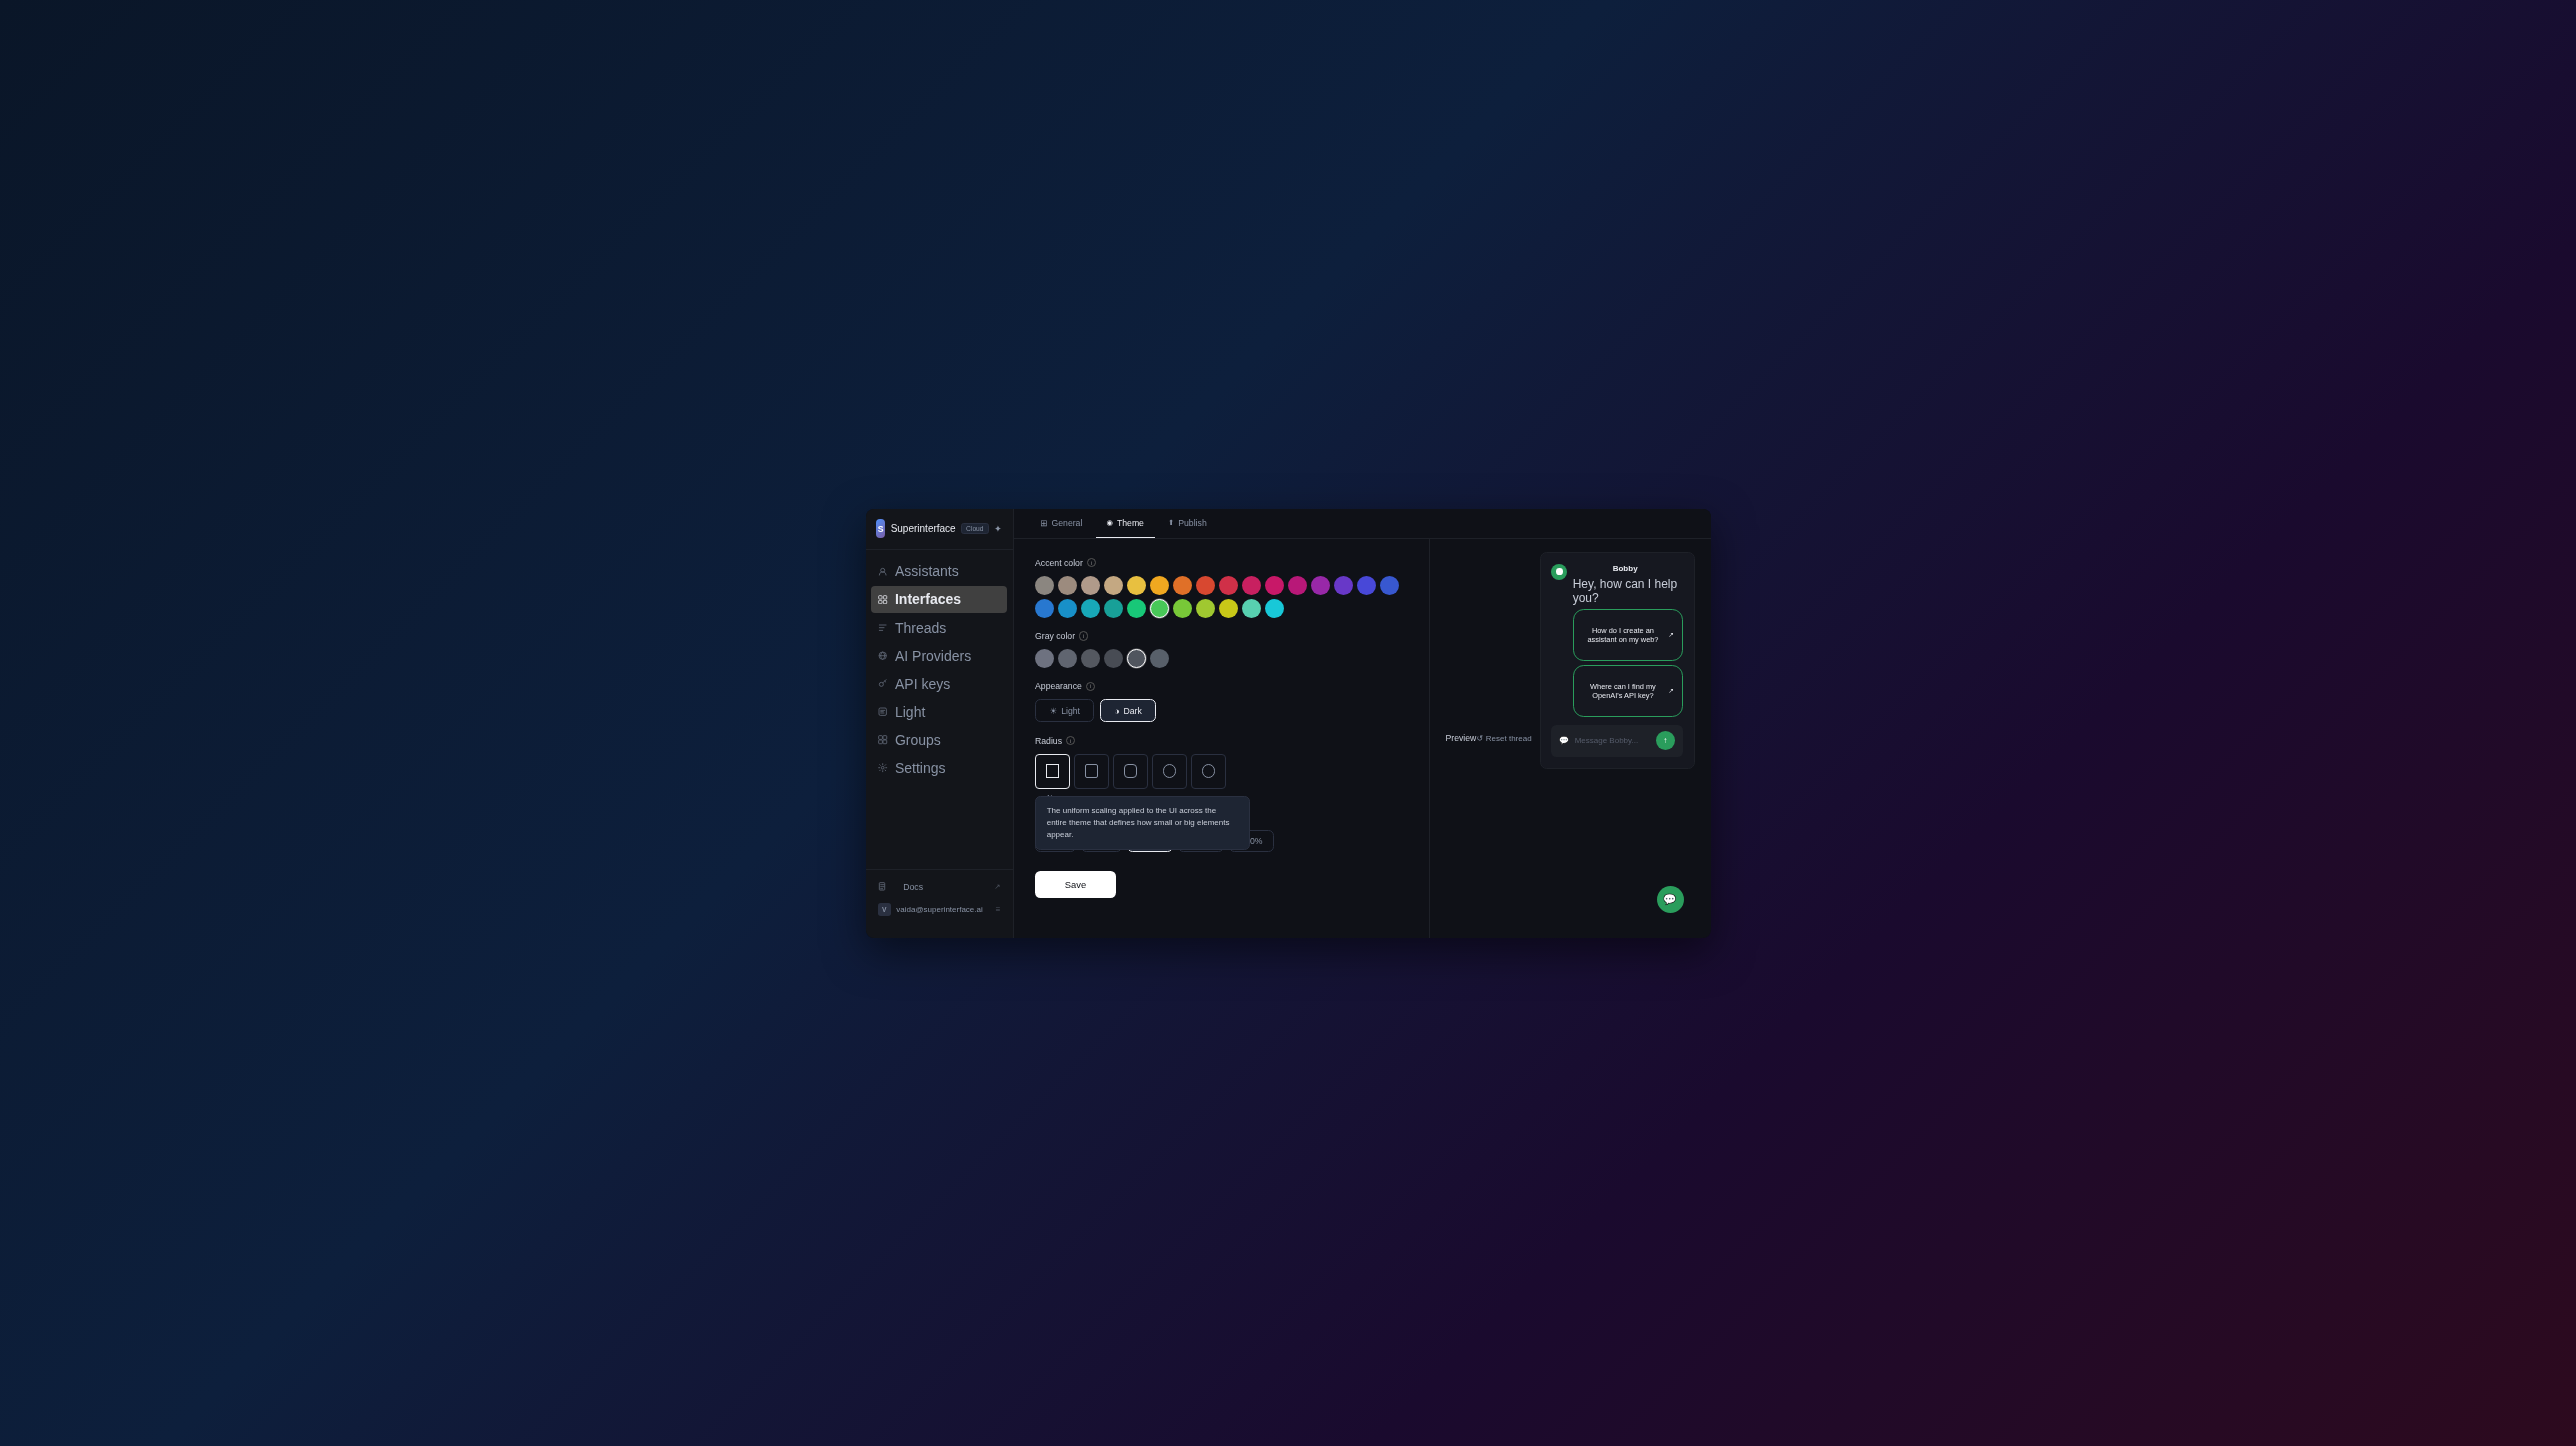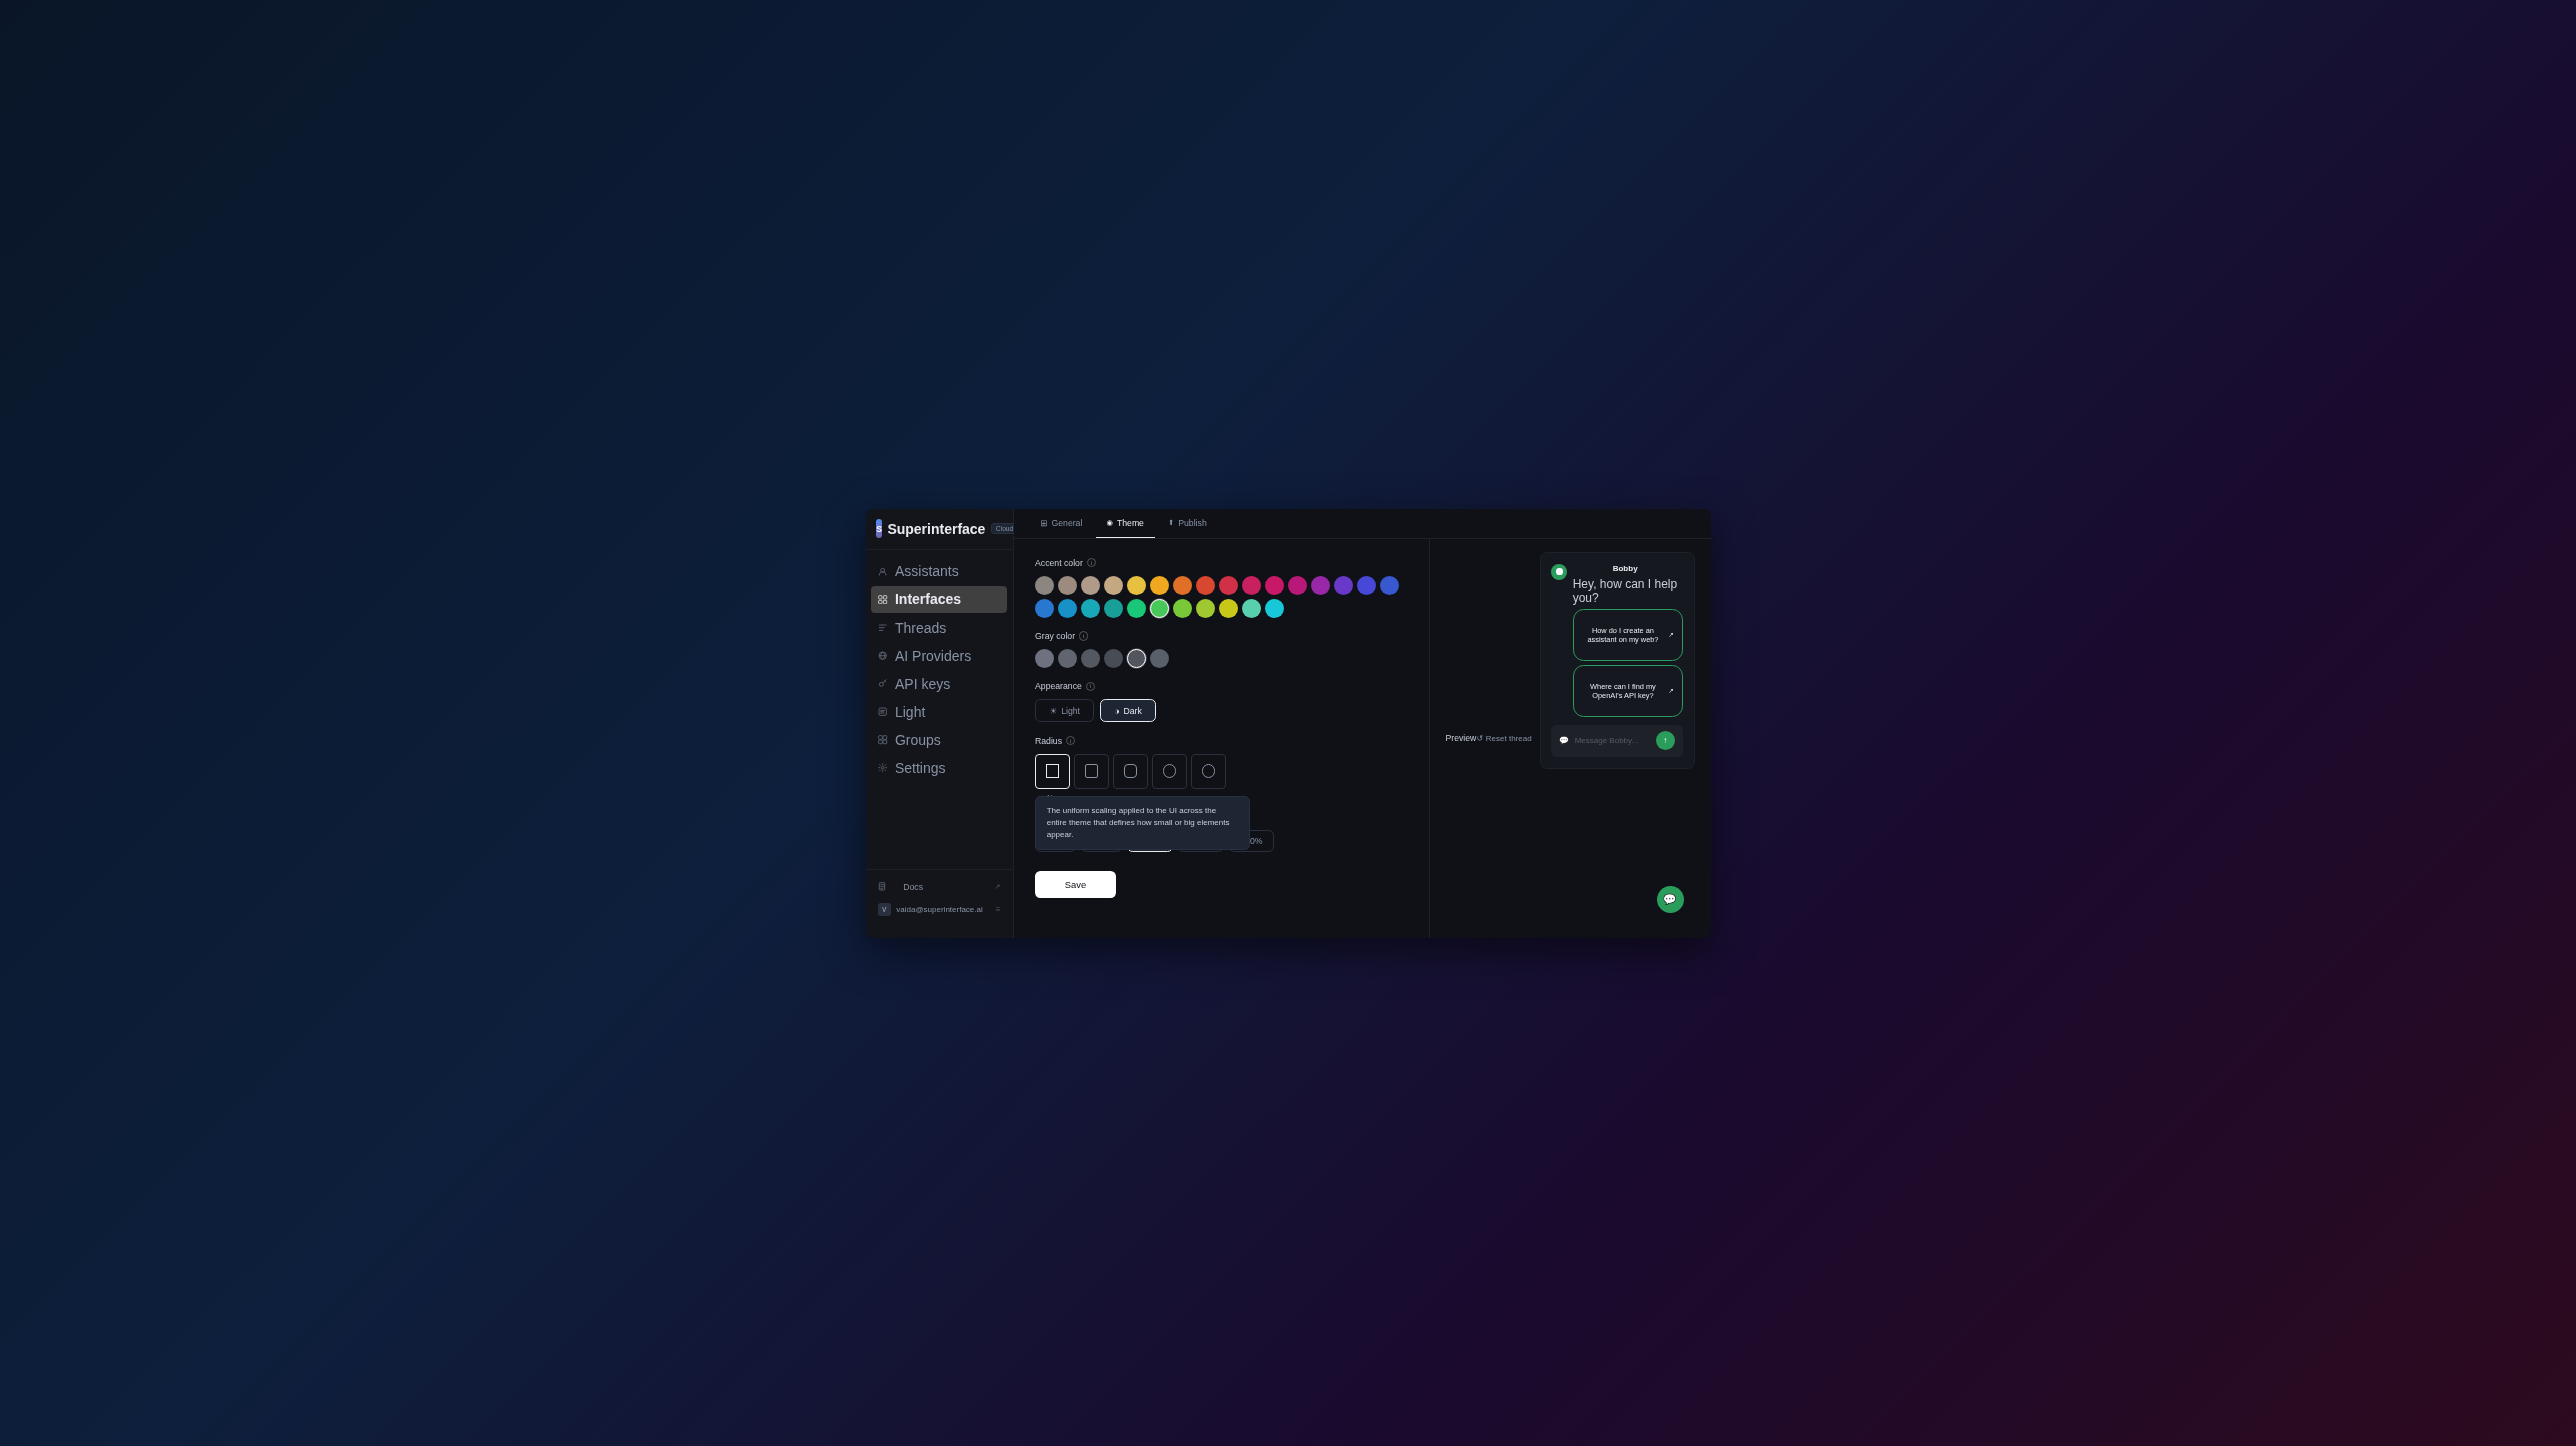--- a/index.html
+++ b/index.html
@@ -48,22 +48,22 @@
       border-radius: 4px;
       display: flex;
       align-items: center;
       justify-content: center;
       color: white;
       font-weight: bold;
       font-size: 8.7px;
     }
     .sidebar-brand-name {
       color: #e8eaf0;
-      font-size: 14px;
-      font-weight: 700;
+      font-size: 10px;
+      font-weight: 400;
     }
     .sidebar-badge {
       background: #1e2533;
       color: #8892a4;
       font-size: 6.7px;
       padding: 1.3px 4px;
       border-radius: 2.7px;
       border: 0.7px solid #2a3040;
     }
     .sidebar-nav {

